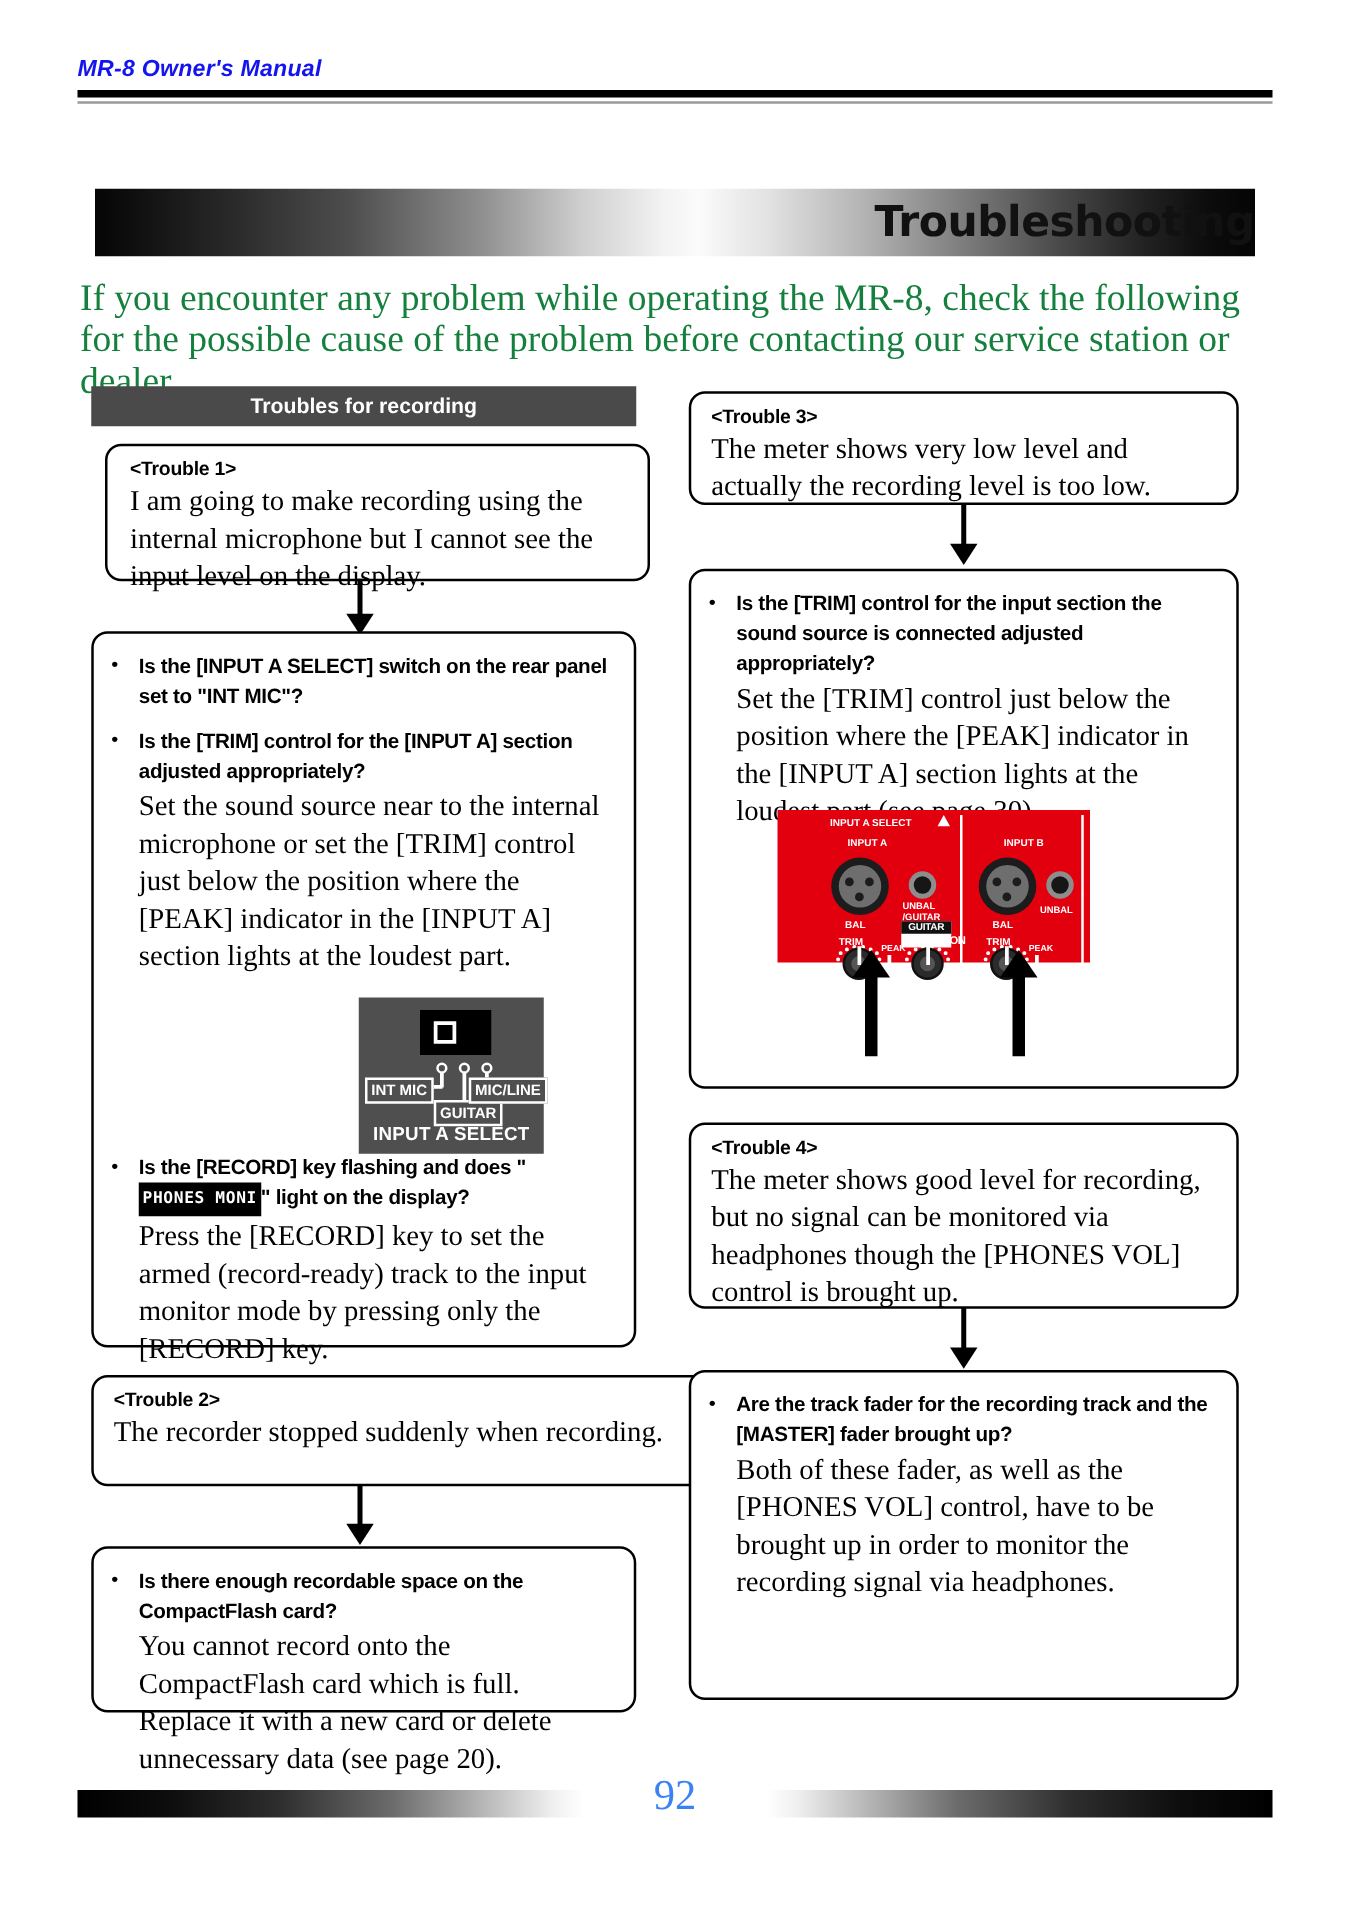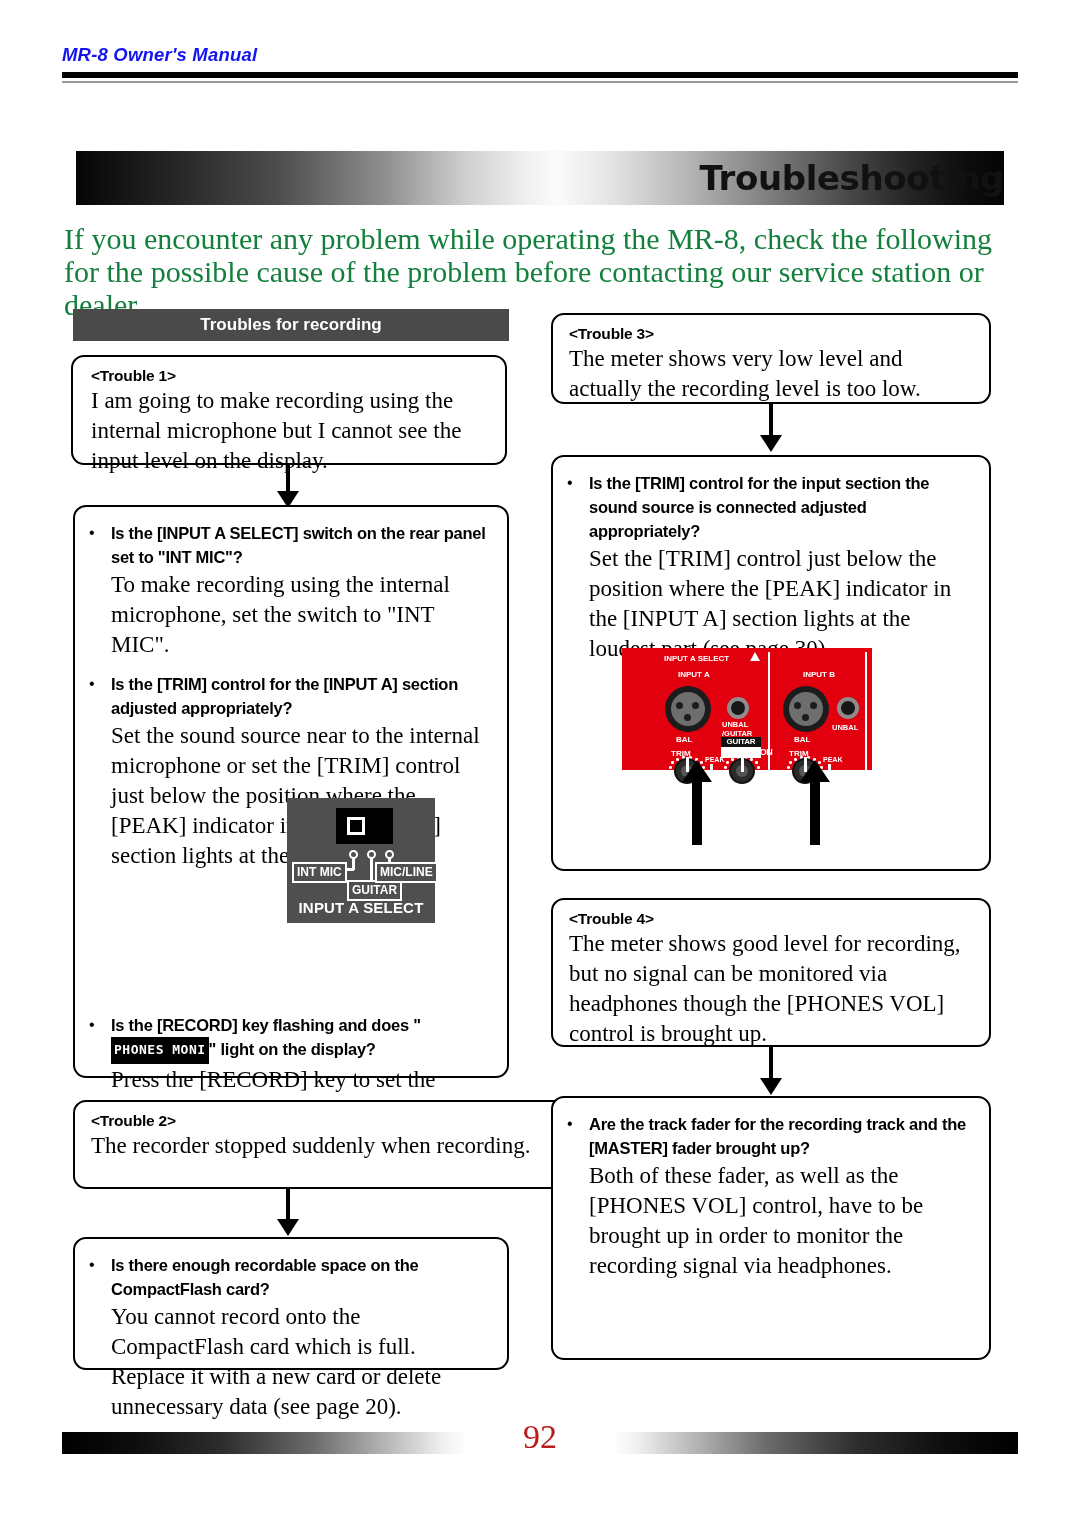--- a/index.html
+++ b/index.html
@@ -444,21 +444,21 @@
     background: linear-gradient(to right, #000 0%, #0d0d0d 18%, #2e2e2e 40%,
                  #6b6b6b 62%, #b6b6b6 80%, #f0f0f0 94%, #ffffff 100%);
   }
   #footer-page-number {
     position: absolute;
     left: 405px;
     top: -14px;
     width: 146px;
     text-align: center;
     font-size: 34px;
-    color: #b91c1c;
+    color: #3b82f6;
   }
   #footer-bar-right {
     position: absolute;
     left: 551px;
     top: 0;
     width: 405px;
     height: 22px;
     background: linear-gradient(to right, #ffffff 0%, #f0f0f0 6%, #b6b6b6 20%,
                  #6b6b6b 38%, #2e2e2e 60%, #0d0d0d 82%, #000 100%);
   }
@@ -475,37 +475,36 @@
 <div id="title-banner">
   <div id="title-banner-text">Troubleshooting</div>
 </div>
 
 <div id="intro-paragraph">If you encounter any problem while operating the MR-8, check the following for the possible cause of the problem before contacting our service station or dealer.</div>
 
 <div id="section-header">
   <div id="section-header-text">Troubles for recording</div>
 </div>
 
-<div class="tbox" style="left:71px; top:355px; width:436px; height:110px;padding-left:18px;">
+<div class="tbox" style="left:84px; top:355px; width:436px; height:110px;padding-left:18px;">
   <div class="trouble-label">&lt;Trouble 1&gt;</div>
   <div class="body-text">I am going to make recording using the internal microphone but I cannot see the input level on the display.</div>
 </div>
 
 <div class="flow-arrow" style="left:275px; top:463px; height:45px;">
   <div class="shaft" style="height:30px;"></div>
   <div class="head" style="top:28px;"></div>
 </div>
 
 <div class="tbox" style="left:73px; top:505px; width:436px; height:573px; padding:14px 16px 12px 14px;">
 
   <div class="qa-item">
     <div class="qa-bullet">•</div>
     <div class="qa-body">
       <div class="question">Is the [INPUT A SELECT] switch on the rear panel set to "INT MIC"?</div>
-      <div class="answer">To make recording using the internal microphone, set the switch to "INT MIC".</div>
     </div>
   </div>
 
   <div class="qa-item" style="margin-top:12px;">
     <div class="qa-bullet">•</div>
     <div class="qa-body">
       <div class="question">Is the [TRIM] control for the [INPUT A] section adjusted appropriately?</div>
       <div class="answer">Set the sound source near to the internal microphone or  set the [TRIM] control just below the position where the [PEAK] indicator in the [INPUT A] section lights at the loudest part.</div>
     </div>
   </div>

